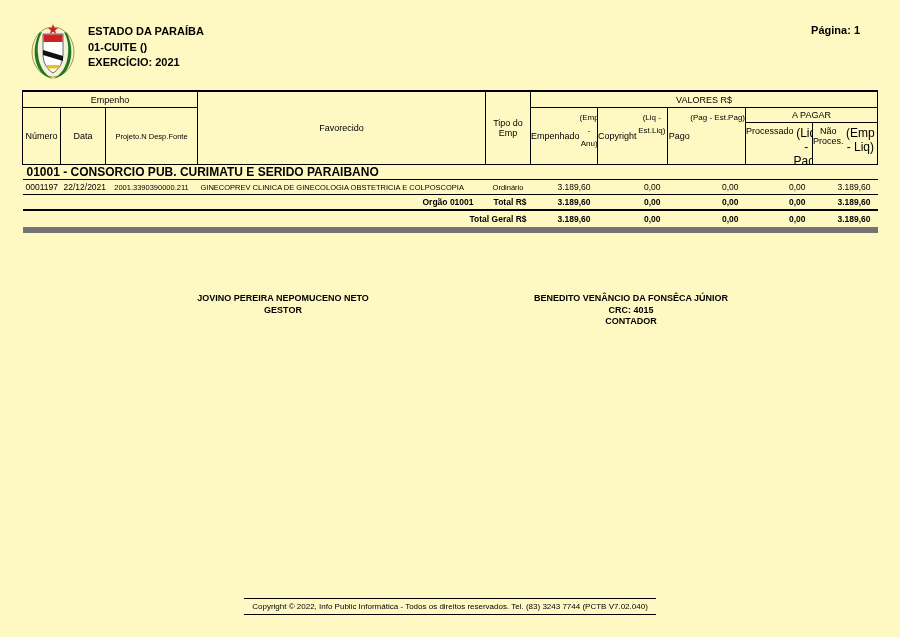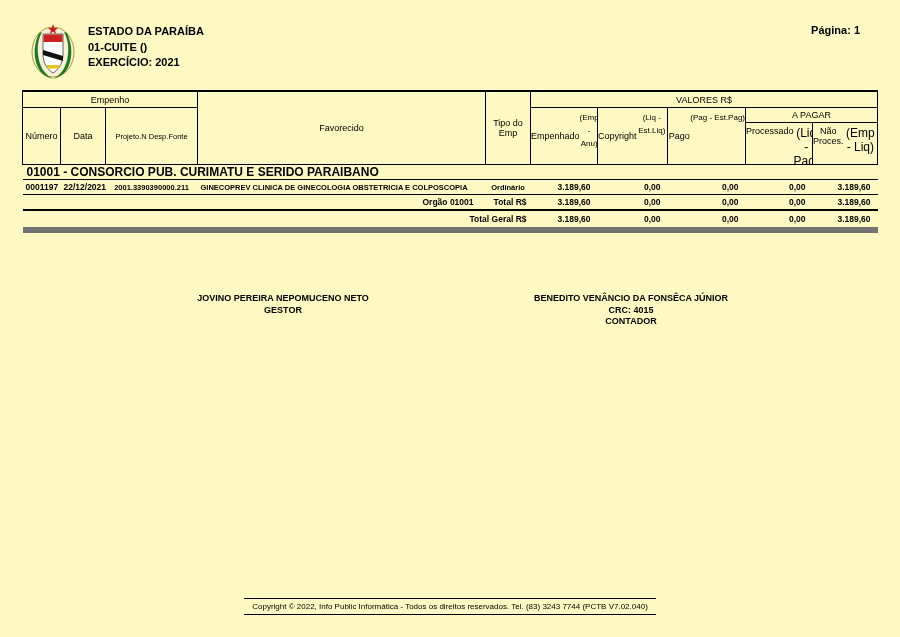--- a/index.html
+++ b/index.html
@@ -53,21 +53,21 @@
     height: 14px;
     vertical-align: middle;
     white-space: nowrap;
     overflow: hidden;
   }
   tr.group-row td {
     font-weight: bold; font-size: 12px; height: 12px;
     text-align: left; padding-left: 4px;
     border-bottom: 1px solid #000;
   }
-  tr.data-row td { border-bottom: 1px solid #000; font-weight: bold; }
+  tr.data-row td { border-bottom: 1px solid #000; }
   tr.subtotal-row td { font-weight: bold; border-bottom: 2px solid #000; }
   tr.total-row td { font-weight: bold; height: 16px; border-bottom: 6px solid #737373; }
 
   .al { text-align: left; }
   .ac { text-align: center; }
   .ar { text-align: right; padding-right: 7px !important; }
   .small { font-size: 7.5px !important; }
   .pr12 { padding-right: 12px !important; }
   .pr4 { padding-right: 4px !important; }
 

